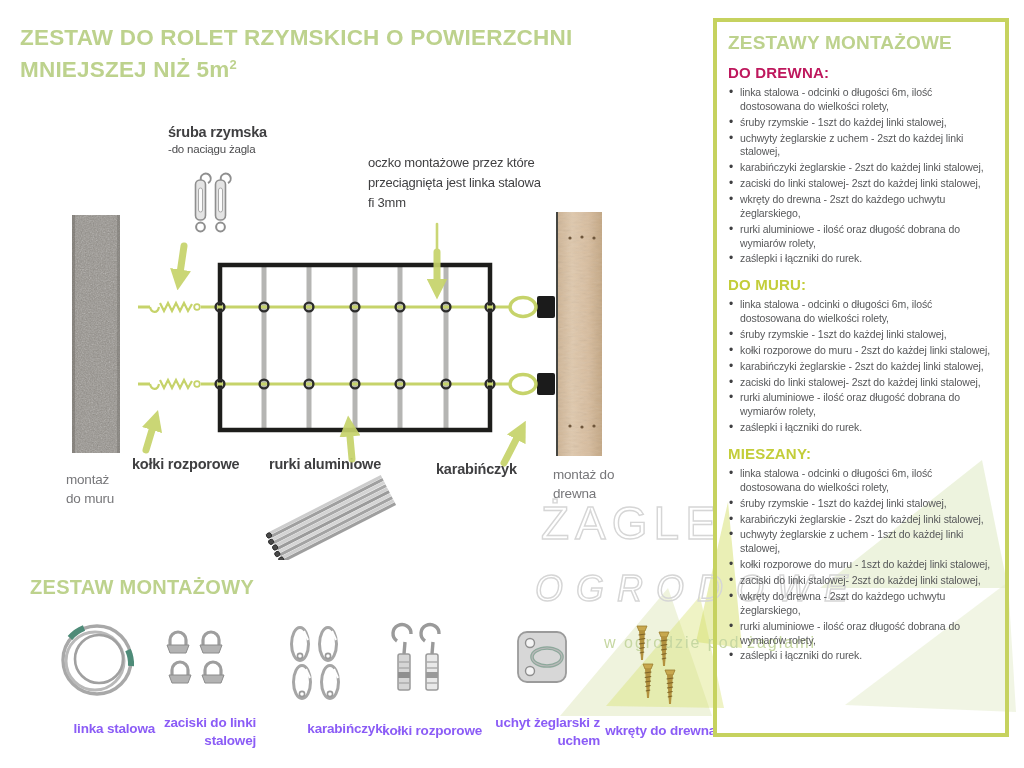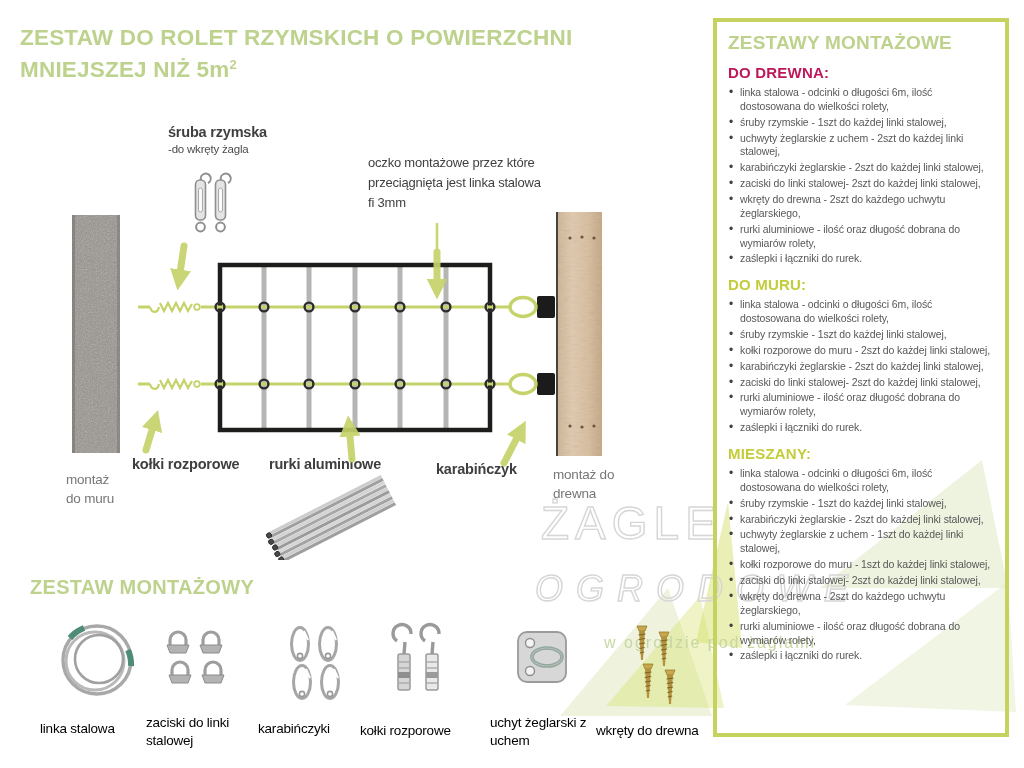--- a/index.html
+++ b/index.html
@@ -23,21 +23,21 @@
   ul.blist{margin:0;padding:0;list-style:none;}
   ul.blist li{position:relative;padding-left:12px;margin:0 0 2px 0;font-size:10.5px;line-height:1.32;
               color:#57585a;letter-spacing:-.1px;}
   ul.blist li::before{content:"\2022";position:absolute;left:1px;top:-1px;font-size:12px;color:#3f3f41;}
 
   
   .dlab{color:#3f3f41;font-weight:700;font-size:14.5px;letter-spacing:-.2px;}
   .dsub{color:#4c4c4e;font-weight:400;font-size:11.5px;letter-spacing:-.2px;}
   .dnote{color:#3f3f41;font-weight:500;font-size:13px;line-height:1.55;letter-spacing:-.2px;}
   .glab{color:#77777a;font-weight:400;font-size:13.5px;line-height:1.4;letter-spacing:-.2px;}
-  .kit-label{color:#000000;font-weight:400;font-size:13.5px;line-height:1.3;text-align:left;
+  .kit-label{color:#8b5cf6;font-weight:700;font-size:13.5px;line-height:1.3;text-align:right;
              letter-spacing:-.2px;}
 
   
   .strip{z-index:1;}
 
   
   .wm{z-index:0;pointer-events:none;}
   .wm-text{position:absolute;font-weight:100;color:transparent;
            -webkit-text-stroke:1.4px #d6d6d6;font-family:"Liberation Sans",sans-serif;}
   .wm-1{left:541px;top:496px;font-size:46px;letter-spacing:6px;}
@@ -208,21 +208,21 @@
         <circle cx="13" cy="41.5" r="2.6"></circle>
           <circle cx="12" cy="48.2" r="2.6"></circle>
           <circle cx="13" cy="55" r="2.6"></circle>
         <circle cx="12" cy="61.8" r="2.6"></circle>
           <circle cx="13" cy="68.6" r="2.6"></circle>
       </g>
     </g>
   </svg>
 
   <div class="abs dlab" style="left:168px;top:124px;">śruba rzymska</div>
-  <div class="abs dsub" style="left:168px;top:143px;">-do wkręty żagla</div>
+  <div class="abs dsub" style="left:168px;top:143px;">-do naciągu żagla</div>
   <div class="abs dnote" style="left:368px;top:153px;width:176px;">oczko montażowe przez które przeciągnięta jest linka stalowa fi 3mm</div>
   <div class="abs dlab" style="left:132px;top:456px;">kołki rozporowe</div>
   <div class="abs dlab" style="left:262px;top:456px;margin-left:7px;">rurki aluminiowe</div>
   <div class="abs dlab" style="left:436px;top:461px;">karabińczyk</div>
   <div class="abs glab" style="left:66px;top:471px;width:60px;">montaż do muru</div>
   <div class="abs glab" style="left:553px;top:466px;width:68px;">montaż do drewna</div>
 
   <div class="abs kit-title">ZESTAW MONTAŻOWY</div>
 
   <svg class="abs ovl" width="713" height="168" style="left:0;top:600px;">

